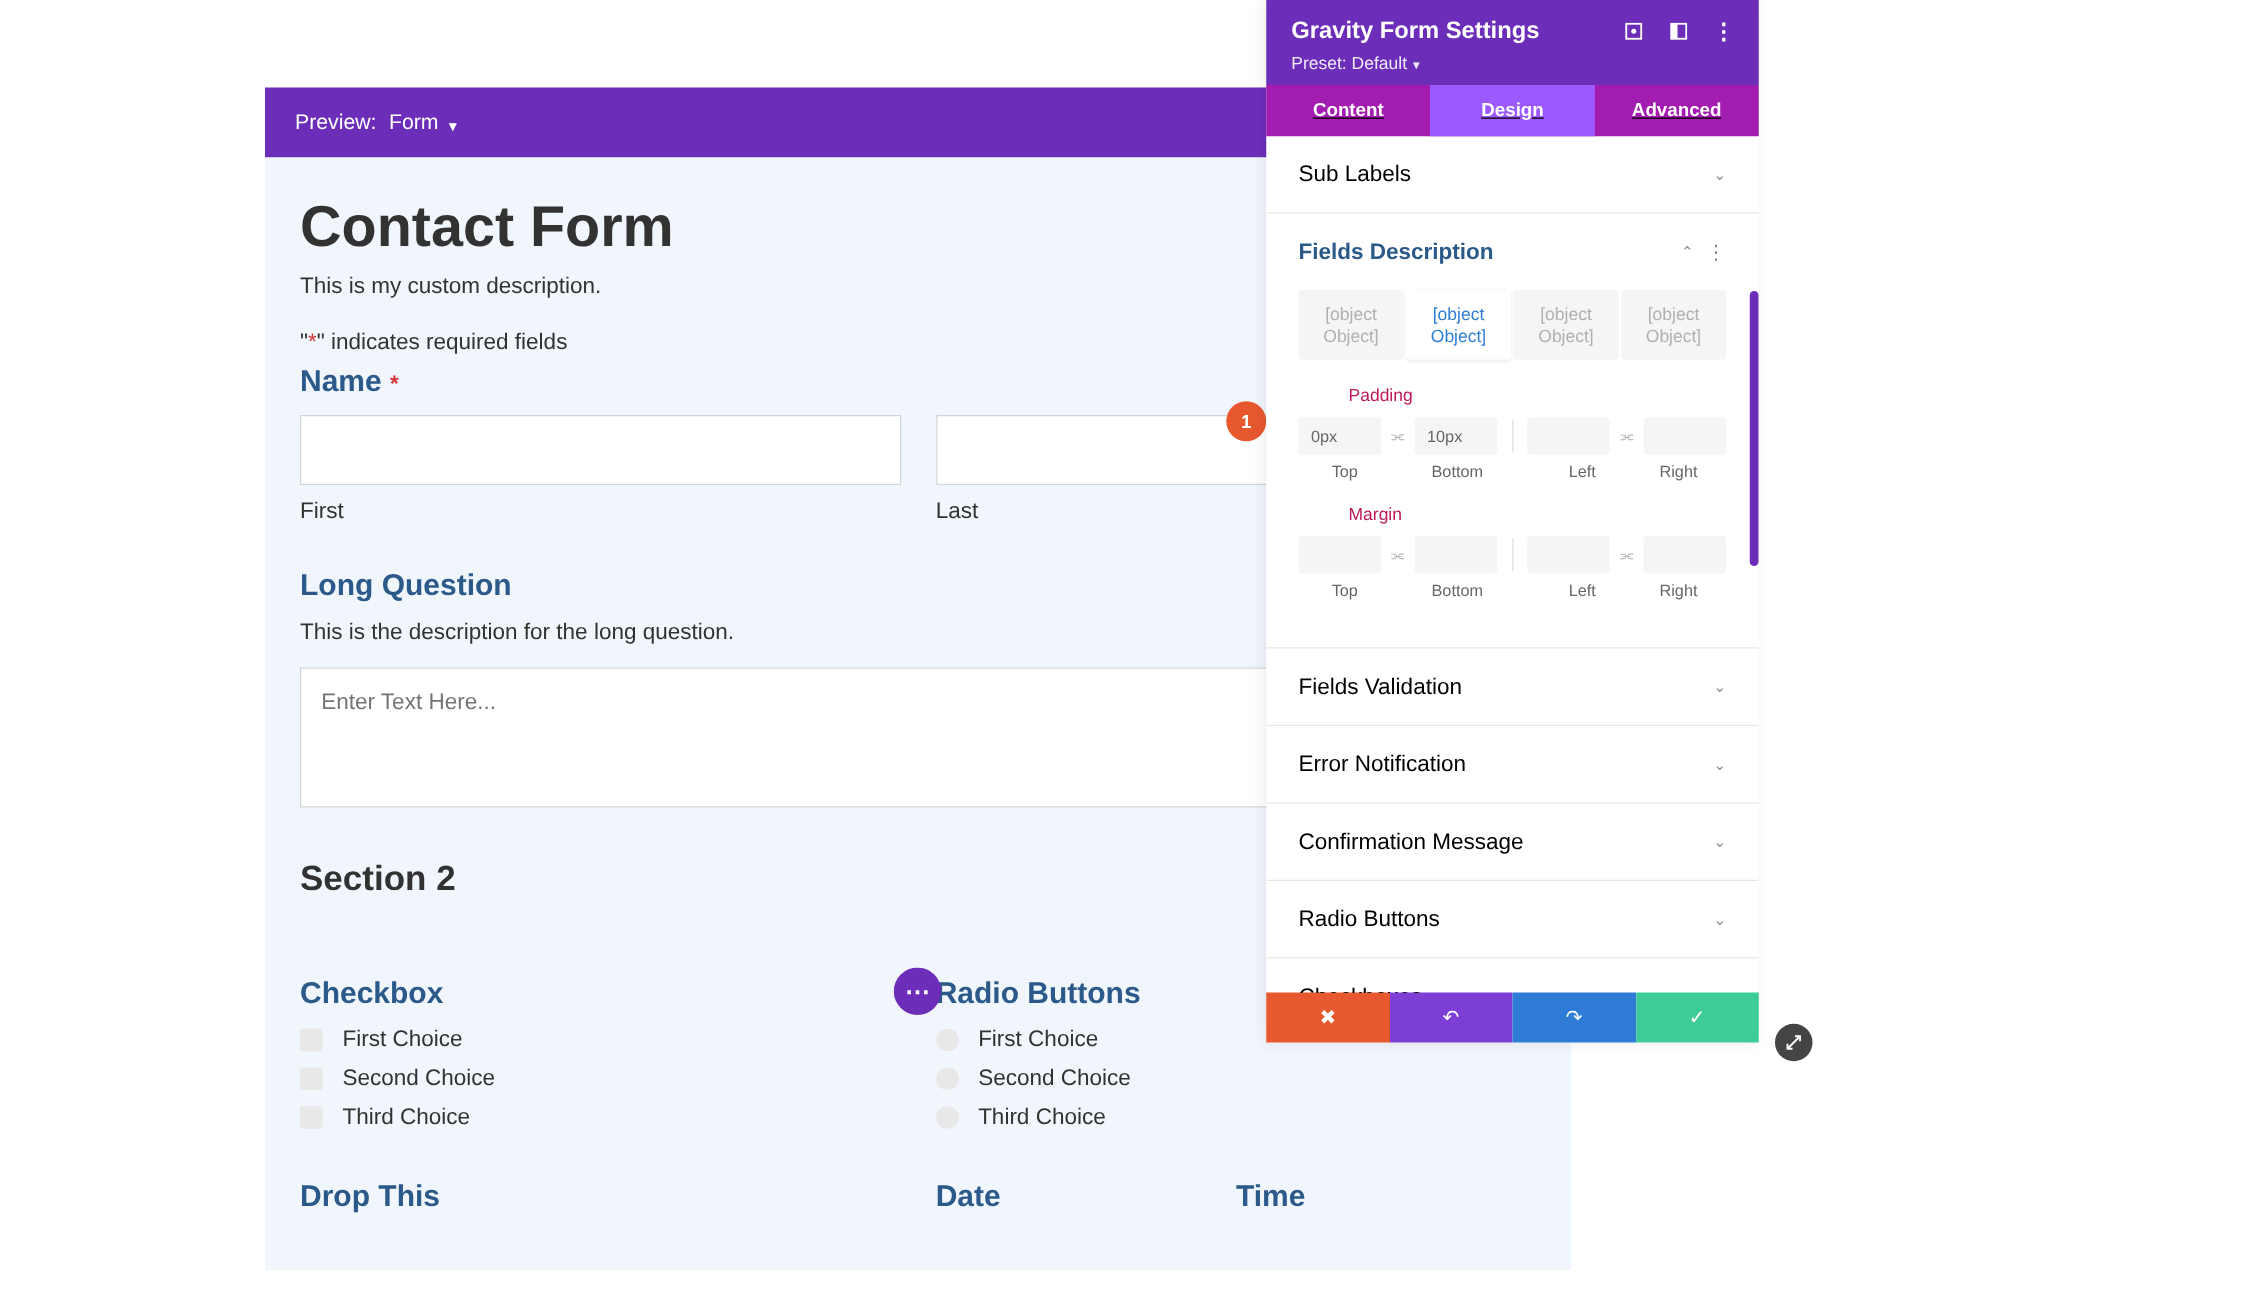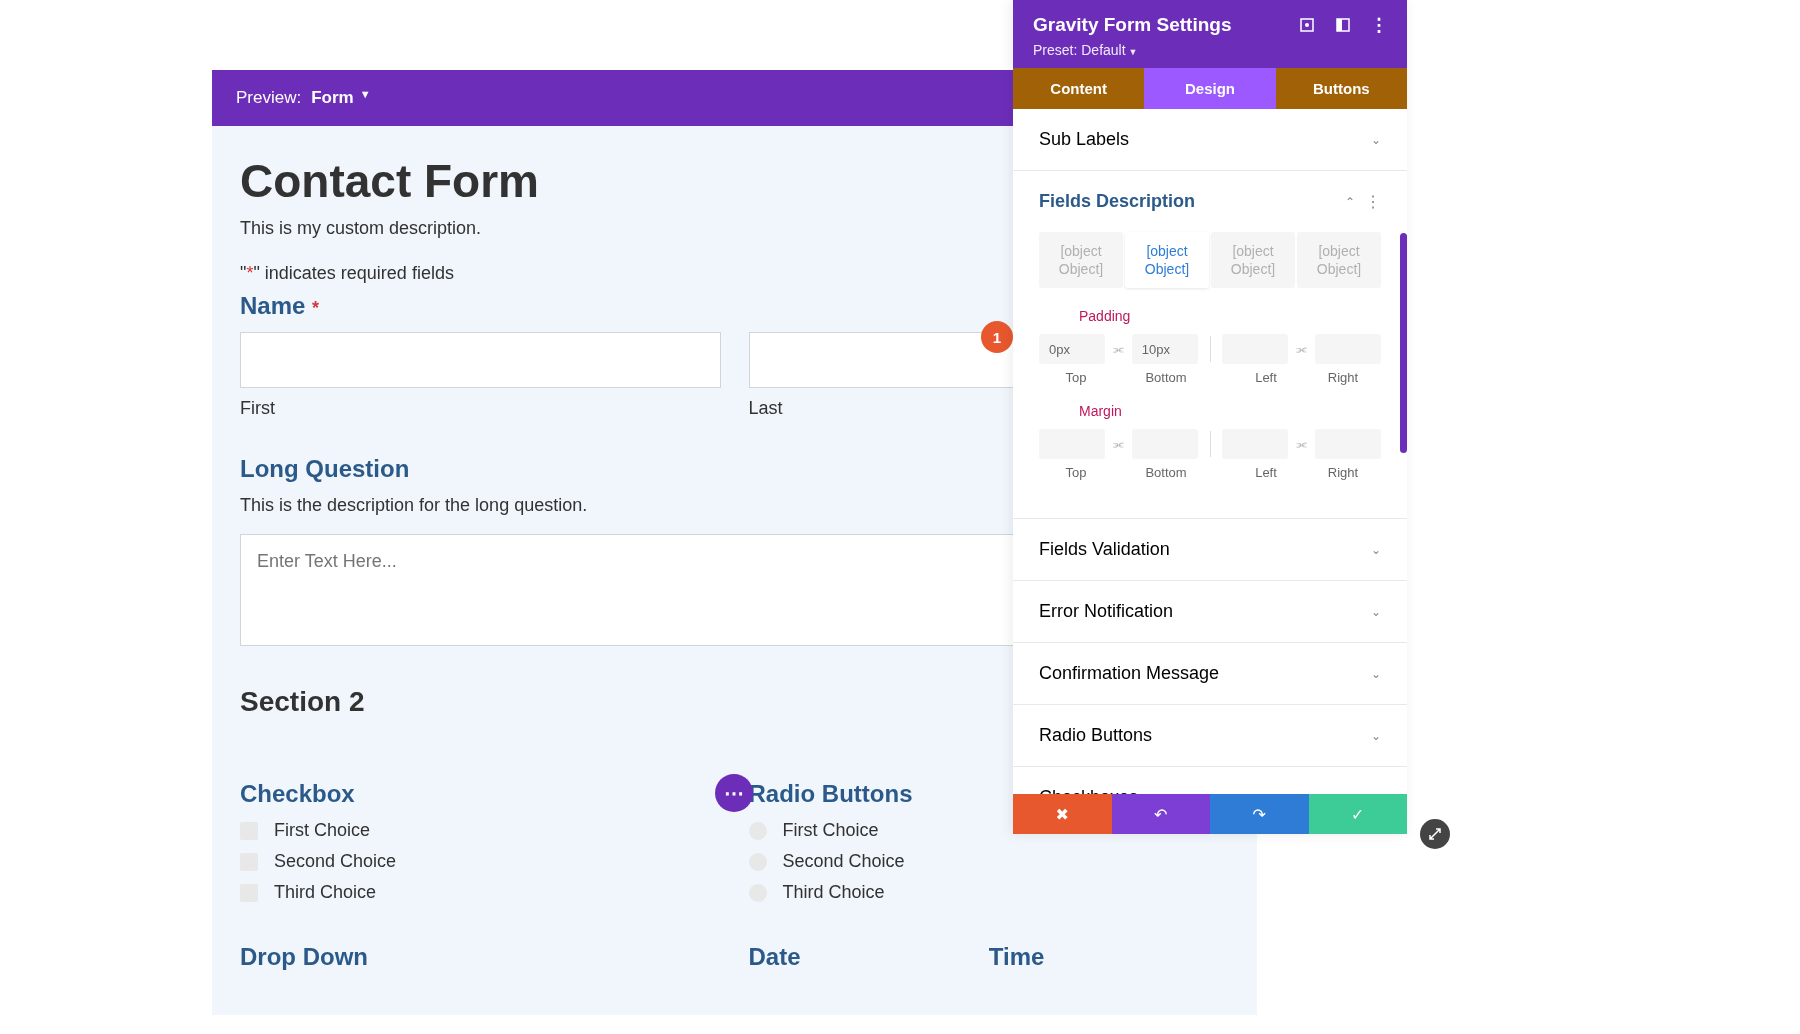--- a/index.html
+++ b/index.html
@@ -2,21 +2,21 @@
 <html><head>
   <meta charset="utf-8">
   <style>
     * { box-sizing: border-box; margin: 0; padding: 0; font-family: Arial, sans-serif; }
     body { background: #fff; width: 1800px; height: 1034px; overflow: hidden; position: relative; }
     
     .main-area { position: absolute; left: 212px; top: 70px; width: 1045px; }
     
     .preview-bar { background: #6c2eb9; color: #fff; padding: 18px 24px; display: flex; align-items: center; font-size: 17px; }
     .preview-bar .label { margin-right: 10px; }
-    .preview-bar .form-sel { font-weight: 700; display: flex; align-items: flex-start; }
+    .preview-bar .form-sel { font-weight: 400; display: flex; align-items: flex-end; }
     .preview-bar .caret { margin-left: 6px; font-size: 11px; }
     
     .form-body { background: #f0f6fb; padding: 28px 0 32px 0; }
     .form-inner { padding: 0 28px; }
     
     .form-title { font-size: 46px; font-weight: 700; color: #323232; margin-bottom: 10px; }
     .form-desc { font-size: 18px; color: #323232; margin-bottom: 24px; }
     .req-note { font-size: 18px; color: #323232; margin-bottom: 8px; }
     .req-note .ast { color: #d63638; }
     
@@ -49,21 +49,21 @@
     .settings-panel { position: absolute; right: 393px; top: 0; width: 394px; height: 834px; background: #fff; box-shadow: -2px 0 12px rgba(0,0,0,0.08); display: flex; flex-direction: column; }
     
     .sp-header { background: #6c2eb9; color: #fff; padding: 14px 20px 10px; }
     .sp-title-row { display: flex; align-items: center; justify-content: space-between; }
     .sp-title { font-size: 19px; font-weight: 600; }
     .sp-icons { display: flex; gap: 20px; align-items: center; }
     .sp-icon { width: 16px; height: 16px; display: flex; align-items: center; justify-content: center; }
     .sp-preset { font-size: 14px; margin-top: 6px; opacity: 0.9; }
     .sp-preset .tri { font-size: 9px; margin-left: 3px; }
     
-    .sp-tabs { display: flex; background: #a16207; }
+    .sp-tabs { display: flex; background: #a21caf; text-decoration: underline; }
     .sp-tab { flex: 1; text-align: center; padding: 12px; color: #fff; font-size: 15px; font-weight: 600; cursor: pointer; }
     .sp-tab.active { background: #9b59ff; }
     
     .sp-content { flex: 1; overflow-y: auto; position: relative; }
     
     .acc-item { border-bottom: 1px solid #e8e8e8; }
     .acc-header { padding: 20px 26px; display: flex; align-items: center; justify-content: space-between; cursor: pointer; }
     .acc-title { font-size: 18px; color: #000000; font-weight: 500; }
     .acc-header.open .acc-title { color: #2b5a8a; font-weight: 600; }
     .acc-chev { color: #888; font-size: 12px; }
@@ -170,21 +170,21 @@
             </div>
           <div class="choice-row">
               <span class="radio-circ"></span>
               <span>Third Choice</span>
             </div>
         </div>
       </div>
 
       <div class="two-col" style="margin-top:30px">
         <div class="col">
-            <div class="field-label">Drop Down</div>
+            <div class="field-label">Drop This</div>
           </div>
         <div class="col" style="display:flex">
             <div class="field-label" style="flex:1">Date</div>
             <div class="field-label" style="flex:1">Time</div>
           </div>
       </div>
     </div>
   </div>
 </div>
 
@@ -215,21 +215,21 @@
       </div>
     </div>
     <div class="sp-preset">
       <span>Preset: Default</span><span class="tri">▼</span>
     </div>
   </div>
 
   <div class="sp-tabs">
     <div class="sp-tab">Content</div>
     <div class="sp-tab active">Design</div>
-    <div class="sp-tab">Buttons</div>
+    <div class="sp-tab">Advanced</div>
   </div>
 
   <div class="sp-content">
     <div class="scrollbar-ind"></div>
 
     <div class="acc-item">
       <div class="acc-header">
         <span class="acc-title">Sub Labels</span>
         <span class="acc-chev">⌄</span>
       </div>

